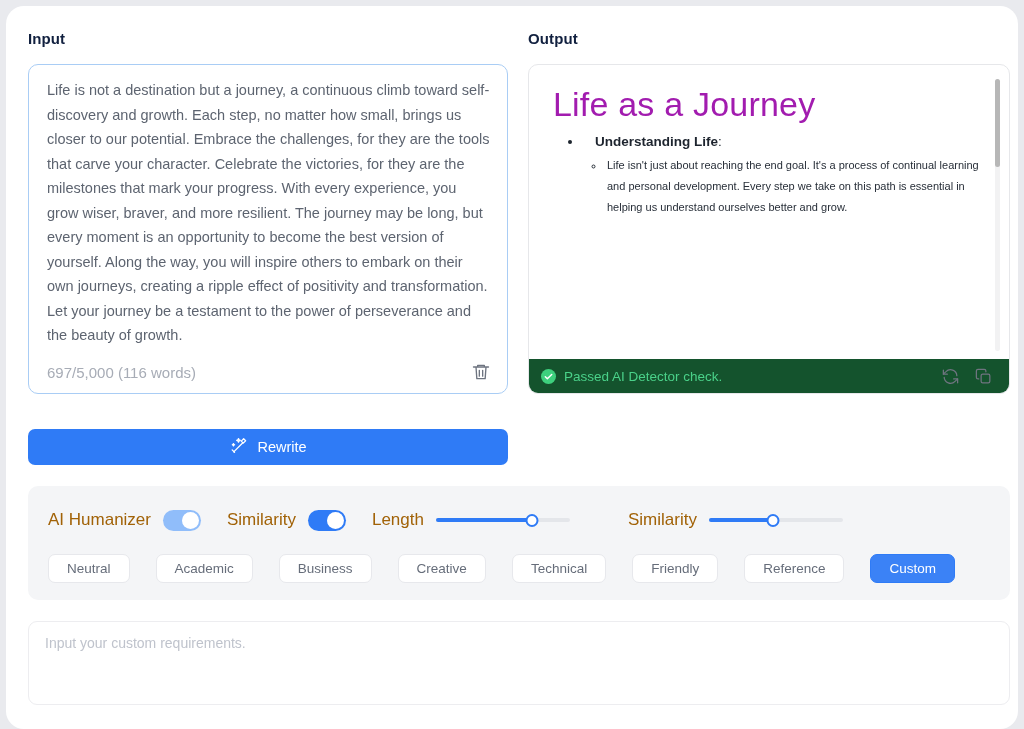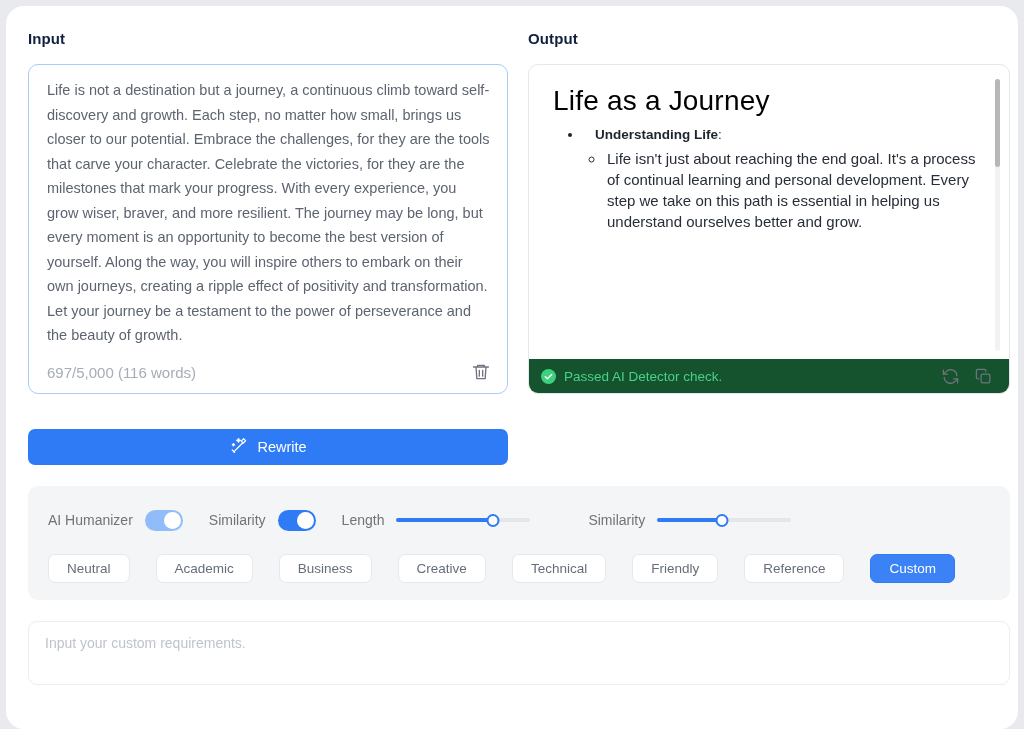--- a/index.html
+++ b/index.html
@@ -77,33 +77,33 @@
     background: #fff;
     overflow: hidden;
   }
   .output-scroll {
     position: absolute;
     left: 0; top: 0; right: 0; bottom: 30px;
     overflow: hidden;
     padding: 14px 30px 0 24px;
   }
   .out-h2 {
-    font-size: 28px;
+    font-size: 34px;
     font-weight: normal;
-    color: #000000;
+    color: #a21caf;
     margin: 6px 0 10px 0;
     letter-spacing: .2px;
   }
   .out-h2.second { margin-top: 24px; }
   ul.lvl1 { margin: 0 0 0 12px; padding-left: 18px; list-style: disc; }
   ul.lvl1 > li { font-size: 13.5px; color: #1d242e; margin: 0; }
   ul.lvl1 > li > .li-label { font-weight: bold; margin-left: 12px; }
   ul.lvl2 { margin: 6px 0 0 0; padding-left: 22px; list-style: circle; }
   ul.lvl2 > li {
-    font-size: 15px;
+    font-size: 11px;
     line-height: 21px;
     color: #272e38;
     font-weight: normal;
     padding-left: 2px;
   }
   .scrollbar-track {
     position: absolute;
     right: 9px; top: 14px; bottom: 42px;
     width: 5px;
     background: #f2f2f3;
@@ -173,22 +173,22 @@
     border-radius: 10px;
   }
   .settings-row1 {
     position: absolute;
     left: 20px; top: 22px; right: 20px;
     height: 24px;
     display: flex;
     align-items: center;
   }
   .set-label {
-    font-size: 14px;
-    color: #737373;
+    font-size: 17px;
+    color: #a16207;
     white-space: nowrap;
   }
   .toggle {
     width: 38px; height: 21px;
     border-radius: 11px;
     position: relative;
     cursor: pointer;
     margin-left: 12px;
     flex: 0 0 auto;
   }
@@ -260,21 +260,21 @@
   .preset.selected {
     background: #3b82f6;
     border-color: #2f7bf6;
     color: #fff;
   }
 
   
   .custom-box {
     position: absolute;
     left: 22px; top: 615px;
-    width: 982px; height: 64px;
+    width: 982px; height: 84px;
     border: 1px solid #ededf0;
     border-radius: 9px;
     background: #fff;
   }
   .custom-placeholder {
     position: absolute;
     left: 16px; top: 13px;
     font-size: 14px;
     color: #bfc3cc;
   }

